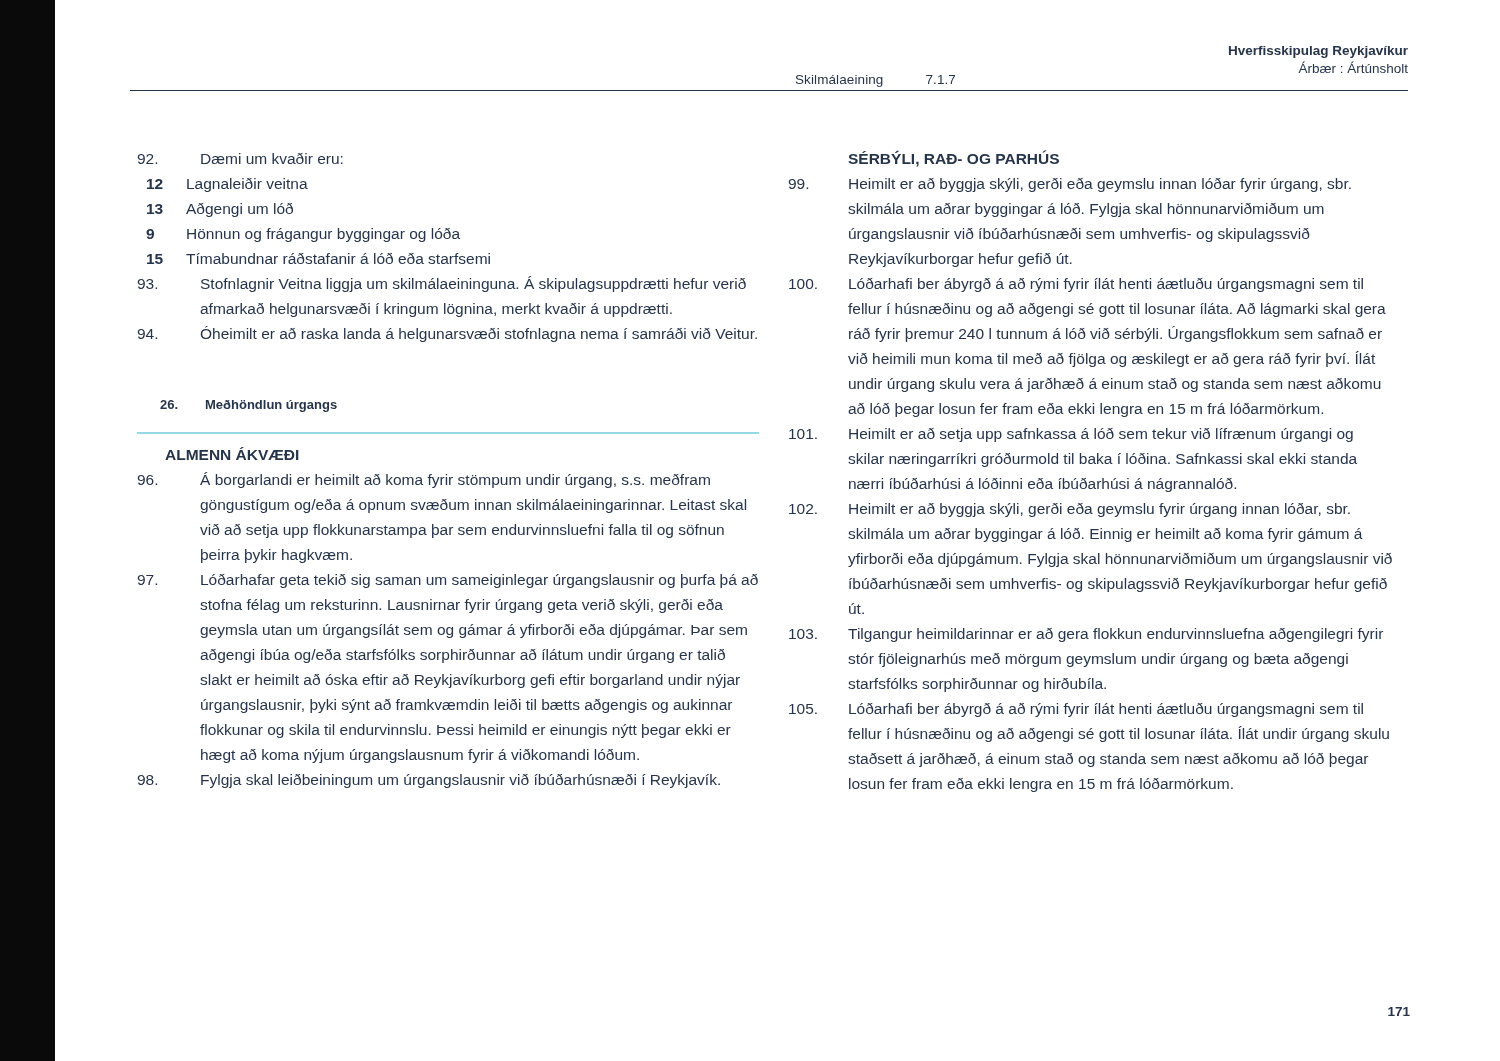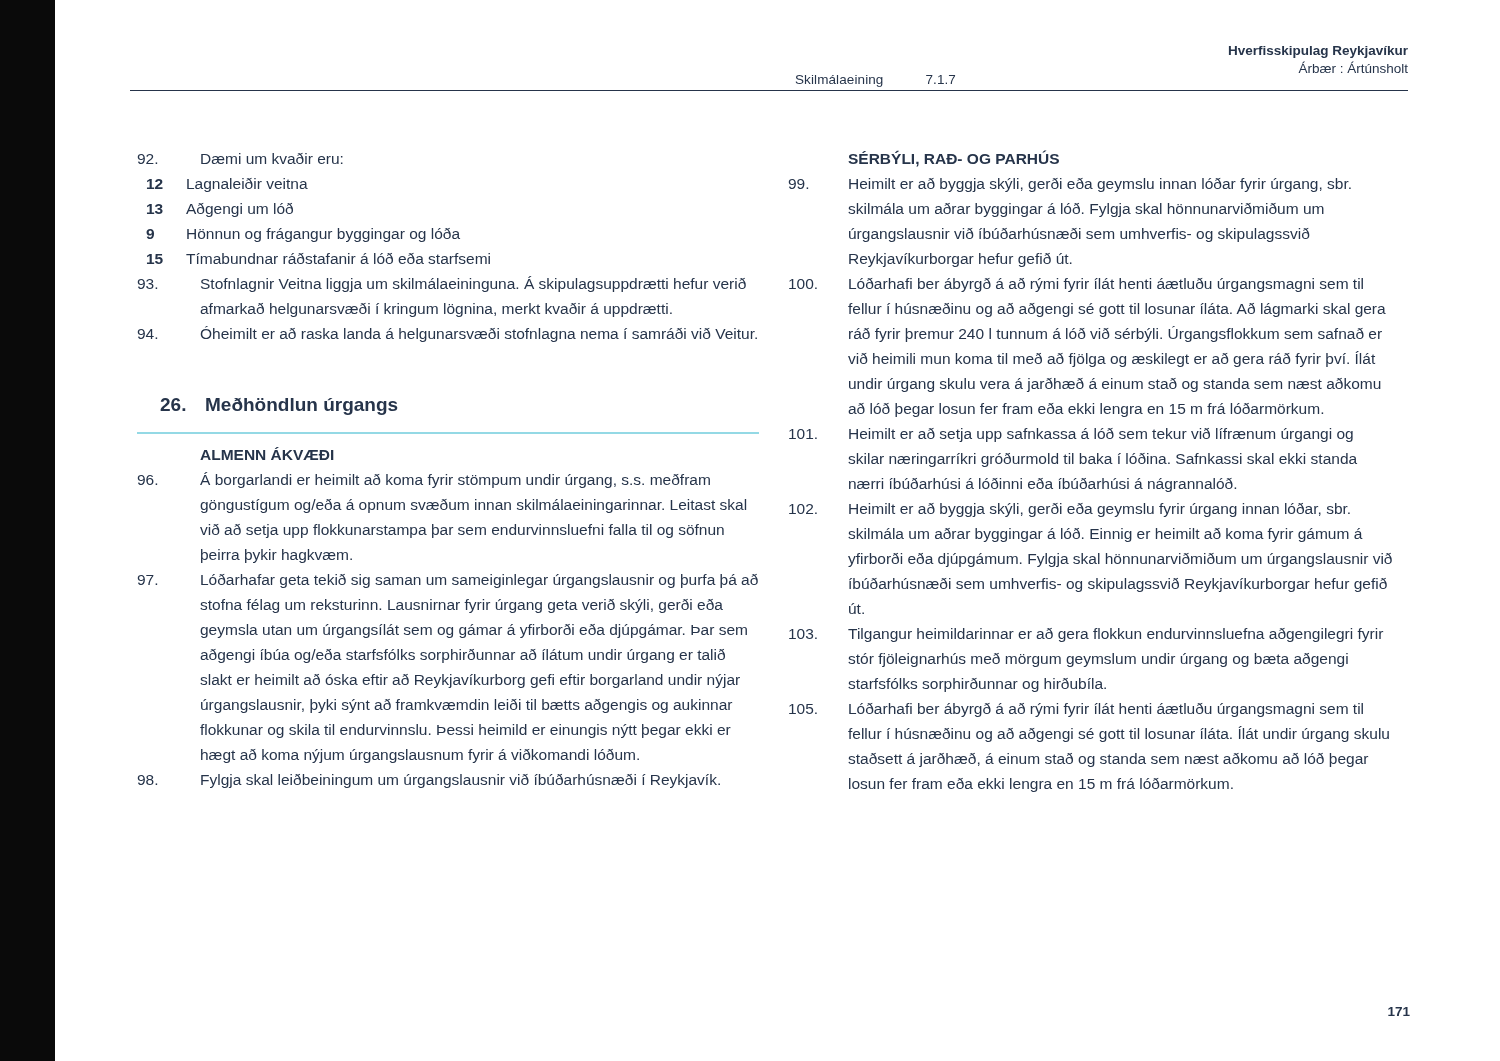--- a/index.html
+++ b/index.html
@@ -53,35 +53,35 @@
   .item { display: flex; }
   .item .num { flex: 0 0 63px; }
   .col-right .item .num { flex: 0 0 60px; }
   .item.sub .num { flex: 0 0 49px; padding-left: 9px; font-weight: bold; }
   .item .txt { flex: 1; }
   
   .section-heading {
     display: flex;
     margin-top: 46px;
     padding-left: 23px;
-    font-size: 19px;
+    font-size: 13px;
     font-weight: bold;
     line-height: 26px;
   }
   .section-heading .sec-num { flex: 0 0 45px; }
   .section-rule {
     height: 2px;
     background: #94d9e5;
     margin-top: 14px;
   }
   .subhead {
     font-size: 15.5px;
     line-height: 25px;
     font-weight: bold;
-    margin-left: 63px;
+    margin-left: 28px;
     margin-top: 8px;
   }
   .col-right .subhead { margin-left: 60px; margin-top: 0; }
   .col-right .subhead.second { margin-top: 25px; }
   .page-number {
     position: absolute;
     right: 90px; bottom: 42px;
     font-size: 13.5px;
     font-weight: bold;
   }

